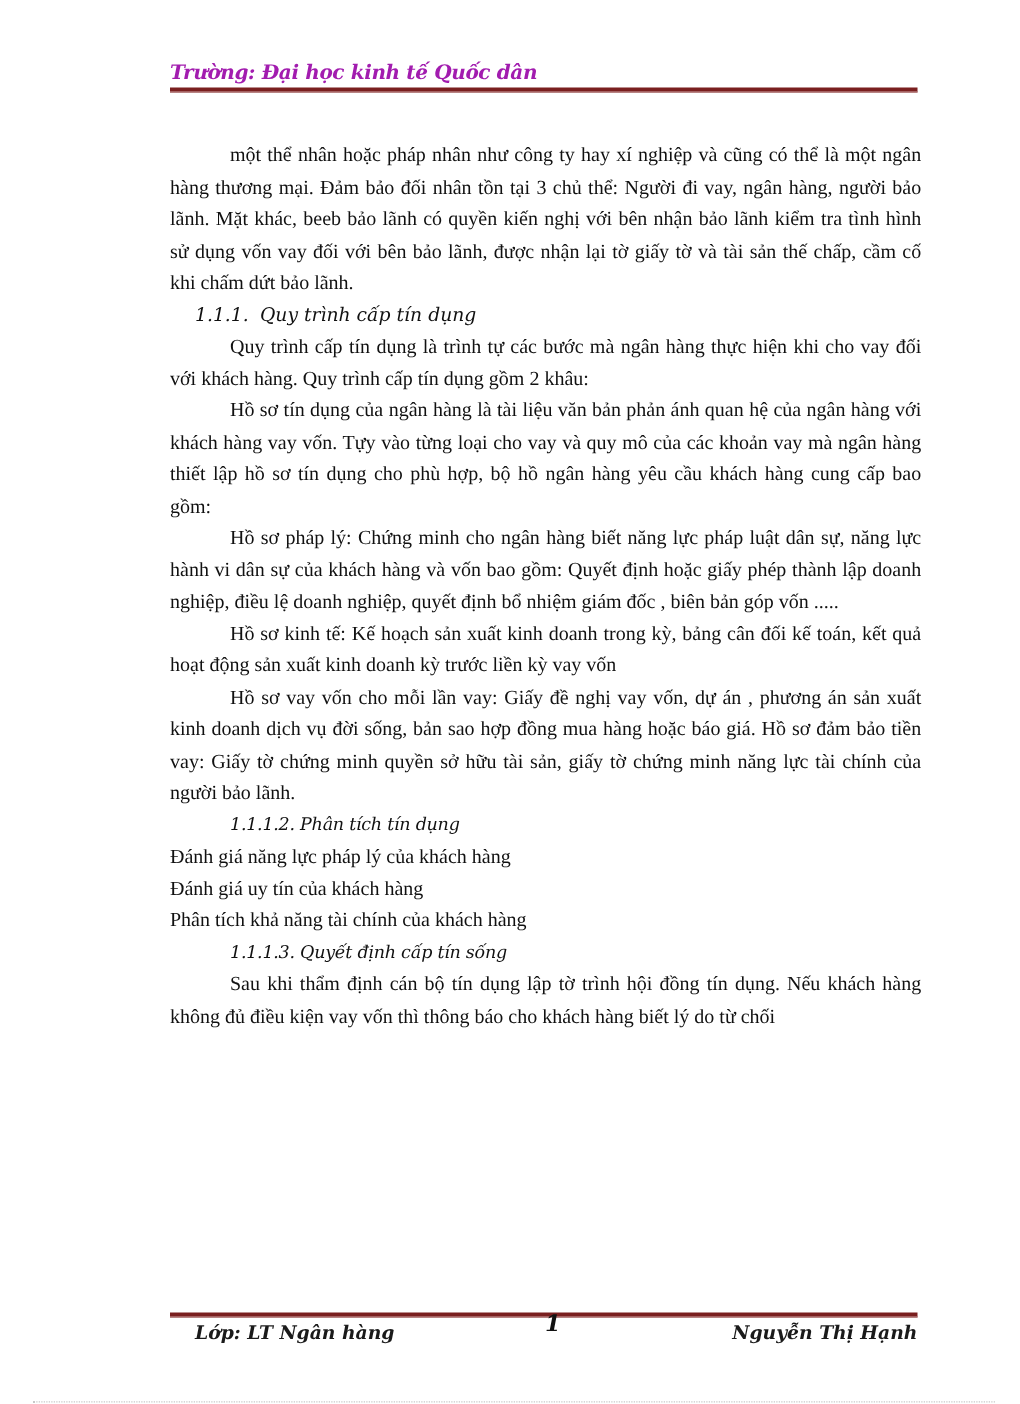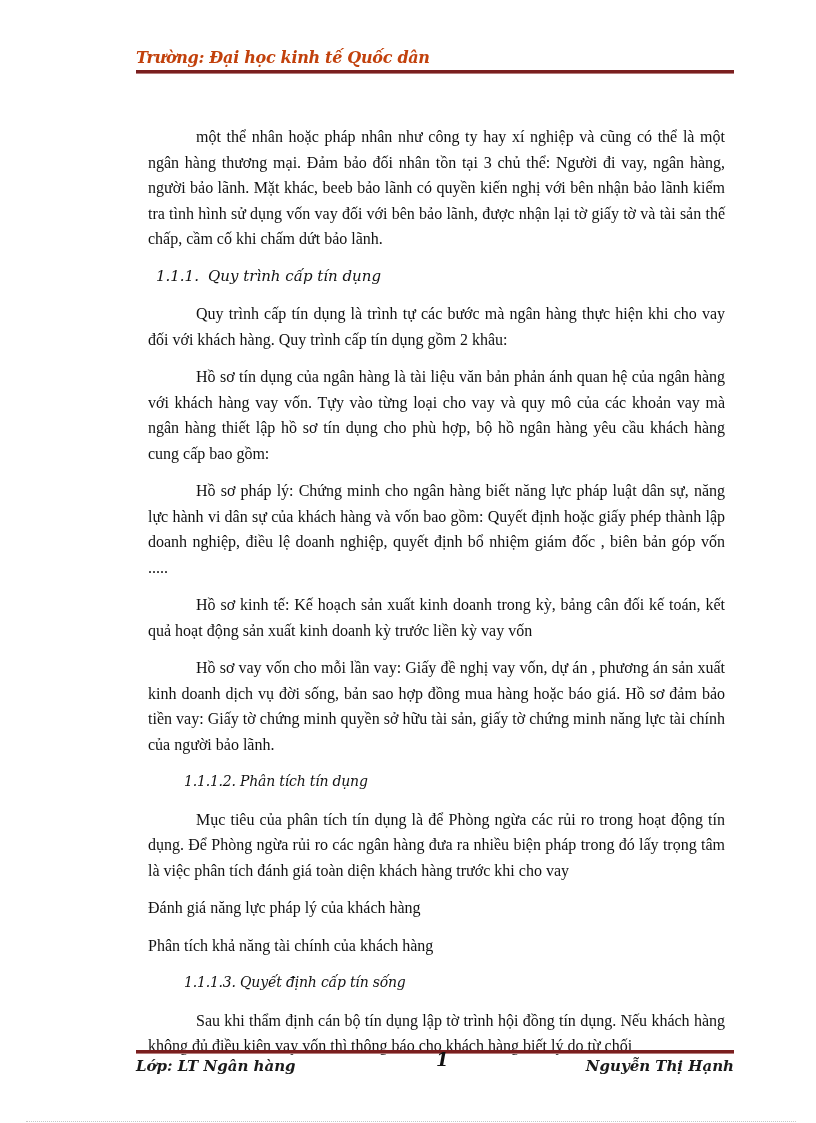--- a/index.html
+++ b/index.html
@@ -23,21 +23,21 @@
       height: 20px;
     }
     .header .left, .header .right {
       position: absolute;
       top: 0;
       font-style: italic;
       font-weight: bold;
       font-size: 16px;
       font-family: "DejaVu Serif", "Liberation Serif", serif;
       letter-spacing: -0.3px;
-      color: #c2410c;
+      color: #a21caf;
     }
     .header .left { left: 0; }
     .header .right { right: 0; }
     .rule {
       position: absolute;
       left: 136px;
       width: 598px;
       height: 3px;
       background: #7a1f1f;
       border-bottom: 1px solid #b47a7a;
@@ -48,21 +48,21 @@
     .content {
       position: absolute;
       left: 136px;
       top: 112px;
       width: 601px;
       font-size: 16px;
       line-height: 25.5px;
       text-align: justify;
     }
     .p {
-      margin: 12px;
+      margin: 0;
       text-indent: 48px;
     }
     .p.noindent { text-indent: 0; }
     .h3 {
       margin: 0;
       padding-left: 20px;
       font-weight: normal;
       font-style: italic;
       font-family: "DejaVu Serif", "Liberation Serif", serif;
       font-size: 15px;
@@ -86,20 +86,21 @@
       height: 22px;
     }
     .footer .left, .footer .right {
       position: absolute;
       top: 2px;
       font-style: italic;
       font-weight: bold;
       font-size: 15px;
       font-family: "DejaVu Serif", "Liberation Serif", serif;
       color: #1a1a1a;
+      margin-left: 20px;
     }
     .footer .left { left: 0; }
     .footer .right { right: 0; }
     .footer .page {
       position: absolute;
       left: 300px;
       top: -6px;
       font-style: italic;
       font-weight: bold;
       font-size: 18px;
@@ -125,22 +126,22 @@
 
 <div class="content">
   <p class="p">một thể nhân hoặc pháp nhân như công ty hay xí nghiệp và cũng có thể là một ngân hàng thương mại. Đảm bảo đối nhân tồn tại 3 chủ thể: Người đi vay, ngân hàng, người bảo lãnh. Mặt khác, beeb bảo lãnh có quyền kiến nghị với bên nhận bảo lãnh kiểm tra tình hình sử dụng vốn vay đối với bên bảo lãnh, được nhận lại tờ giấy tờ và tài sản thế chấp, cầm cố khi chấm dứt bảo lãnh.</p>
   <p class="h3"><span class="num">1.1.1.</span><span>Quy trình cấp tín dụng</span></p>
   <p class="p">Quy trình cấp tín dụng là trình tự các bước mà ngân hàng thực hiện khi cho vay đối với khách hàng. Quy trình cấp tín dụng gồm 2 khâu:</p>
   <p class="p">Hồ sơ tín dụng của ngân hàng là tài liệu văn bản phản ánh quan hệ của ngân hàng với khách hàng vay vốn. Tựy vào từng loại cho vay và quy mô của các khoản vay mà ngân hàng thiết lập hồ sơ tín dụng cho phù hợp, bộ hồ ngân hàng yêu cầu khách hàng cung cấp bao gồm:</p>
   <p class="p">Hồ sơ pháp lý: Chứng minh cho ngân hàng biết năng lực pháp luật dân sự, năng lực hành vi dân sự của khách hàng và vốn bao gồm: Quyết định hoặc giấy phép thành lập doanh nghiệp, điều lệ doanh nghiệp, quyết định bổ nhiệm giám đốc , biên bản góp vốn .....</p>
   <p class="p">Hồ sơ kinh tế: Kế hoạch sản xuất kinh doanh trong kỳ, bảng cân đối kế toán, kết quả hoạt động sản xuất kinh doanh kỳ trước liền kỳ vay vốn</p>
   <p class="p">Hồ sơ vay vốn cho mỗi lần vay: Giấy đề nghị vay vốn, dự án , phương án sản xuất kinh doanh dịch vụ đời sống, bản sao hợp đồng mua hàng hoặc báo giá. Hồ sơ đảm bảo tiền vay: Giấy tờ chứng minh quyền sở hữu tài sản, giấy tờ chứng minh năng lực tài chính của người bảo lãnh.</p>
   <p class="h4">1.1.1.2. Phân tích tín dụng</p>
-  <p class="p">Mục tiêu của phân tích tín dụng là để Phòng ngừa các rủi ro trong hoạt động tín dụng. Để Phòng ngừa rủi ro các ngân hàng đưa ra nhiều biện pháp trong đó lấy trọng tâm là việc phân tích đánh giá toàn diện khách hàng trước khi cho vay</p>
   <p class="p noindent">Đánh giá năng lực pháp lý của khách hàng</p>
+  <p class="p noindent">Đánh giá uy tín của khách hàng</p>
   <p class="p noindent">Phân tích khả năng tài chính của khách hàng</p>
   <p class="h4">1.1.1.3. Quyết định cấp tín sống</p>
   <p class="p">Sau khi thẩm định cán bộ tín dụng lập tờ trình hội đồng tín dụng. Nếu khách hàng không đủ điều kiện vay vốn thì thông báo cho khách hàng biết lý do từ chối</p>
 </div>
 
 <div class="rule bottom"></div>
 <div class="footer">
   <span class="left">Lớp: LT Ngân hàng</span>
   <span class="page">1</span>
   <span class="right">Nguyễn  Thị Hạnh</span>

